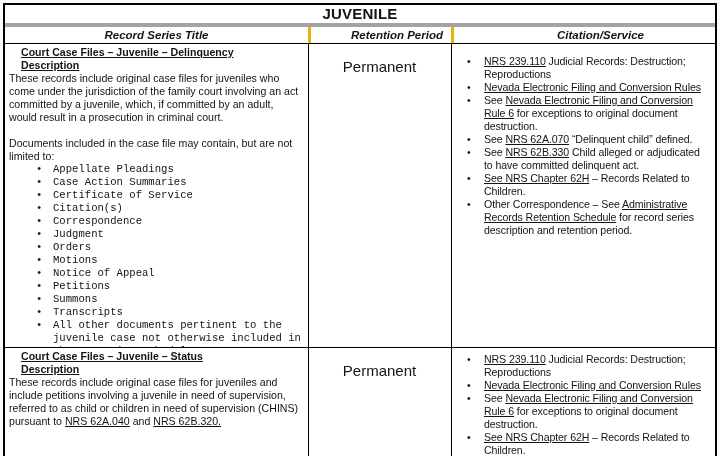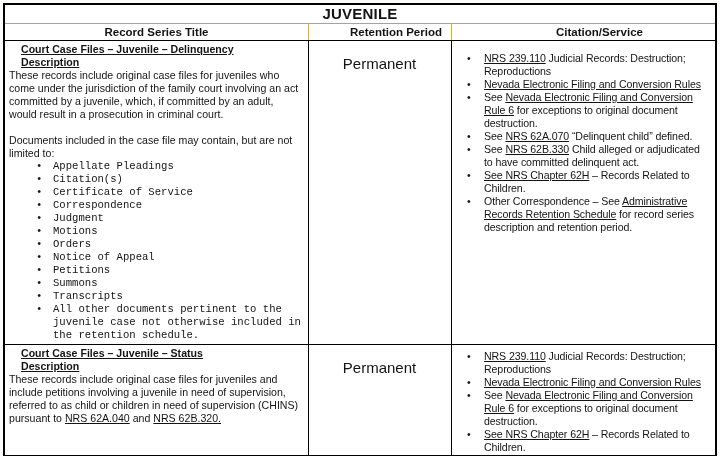--- a/index.html
+++ b/index.html
@@ -12,33 +12,34 @@
   }
   .page{position:absolute;left:0;top:0;width:720px;height:456px;padding:3px;box-sizing:border-box;}
   .tbl{
     width:714px;box-sizing:border-box;
     border:2px solid #000;
     background:#fff;
   }
   .title-row{
     height:18px;line-height:18px;
     text-align:center;font-weight:700;font-size:15px;
-    border-bottom:1px solid #a3a3a3;
+    border-bottom:4px solid #a3a3a3;
     letter-spacing:.2px;
   }
   .head-row{
     display:grid;grid-template-columns:303px 143px 1fr;
     height:16px;line-height:16px;
     border-bottom:1px solid #000;
+    font-style:italic;
   }
   .hcell{
     text-align:center;font-weight:700;font-size:11.5px;
     box-sizing:border-box;
   }
-  .hcell + .hcell{border-left:1px solid #eab308;padding-left:32px;}
+  .hcell + .hcell{border-left:3px solid #eab308;padding-left:32px;}
   .rec-row{
     display:grid;grid-template-columns:303px 143px 1fr;
     border-bottom:1px solid #000;
     overflow:hidden;
   }
   .rec-row:last-child{border-bottom:none;}
   #rows .rec-row:nth-child(1){height:303px;}
   #rows .rec-row:nth-child(2){height:110px;}
   .cell{
     box-sizing:border-box;
@@ -72,26 +73,27 @@
     <div id="rows">
         <div class="rec-row">
           <div class="cell series">
             <div class="heading">Court Case Files – Juvenile – Delinquency</div>
             <div class="heading">Description</div>
             <div class="para"><span>These records include original case files for juveniles who come under the jurisdiction of the family court involving an act committed by a juvenile, which, if committed by an adult, would result in a prosecution in criminal court.</span></div>
             <div class="gap"></div>
             <div class="para"><span>Documents included in the case file may contain, but are not limited to:</span></div>
             <div class="blist">
               <div class="bi"><span>Appellate Pleadings</span></div>
+              <div class="bi"><span>Case Action Summaries</span></div>
+              <div class="bi"><span>Certificate of Service</span></div>
               <div class="bi"><span>Citation(s)</span></div>
-              <div class="bi"><span>Certificate of Service</span></div>
               <div class="bi"><span>Correspondence</span></div>
               <div class="bi"><span>Judgment</span></div>
+              <div class="bi"><span>Orders</span></div>
               <div class="bi"><span>Motions</span></div>
-              <div class="bi"><span>Orders</span></div>
               <div class="bi"><span>Notice of Appeal</span></div>
               <div class="bi"><span>Petitions</span></div>
               <div class="bi"><span>Summons</span></div>
               <div class="bi"><span>Transcripts</span></div>
               <div class="bi"><span>All other documents pertinent to the juvenile case not otherwise included in the retention schedule.</span></div>
             </div>
           </div>
           <div class="cell retention"><span>Permanent</span></div>
           <div class="cell cites">
             <div class="cite"><span class="u">NRS 239.110</span><span> Judicial Records: Destruction; Reproductions</span></div>

